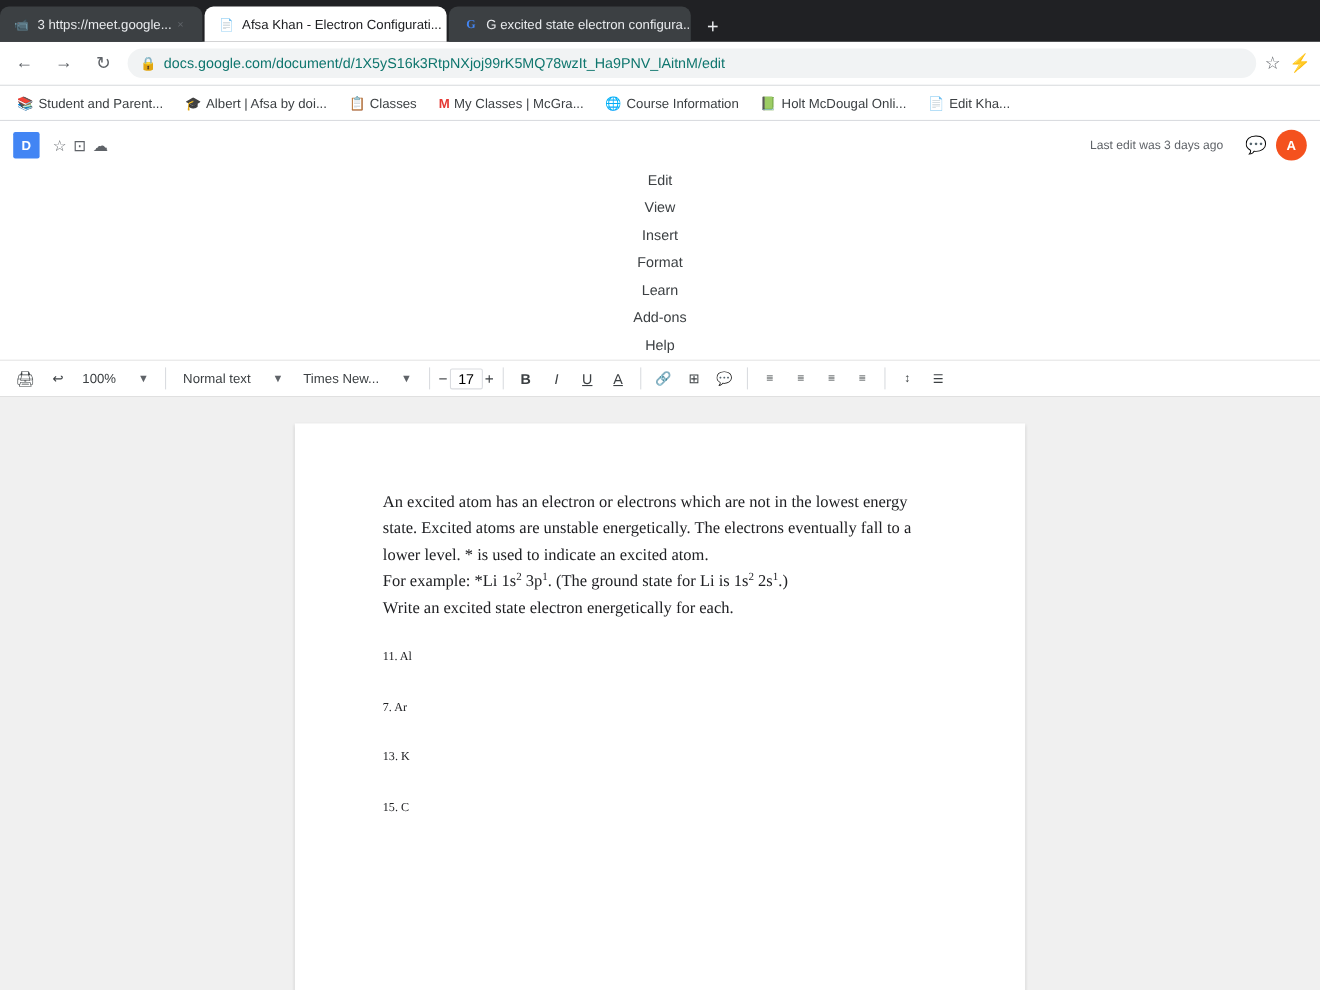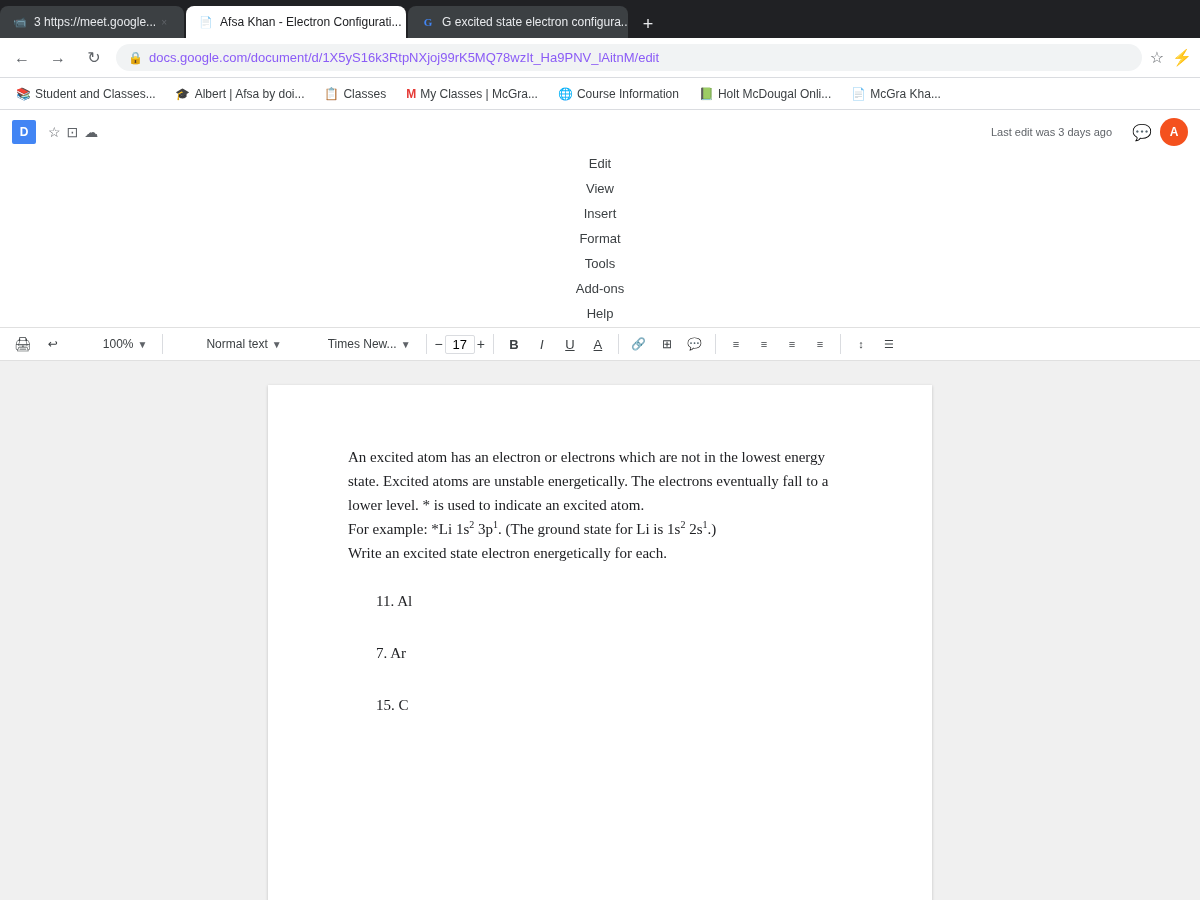--- a/index.html
+++ b/index.html
@@ -87,21 +87,21 @@
       background: #f1f3f4;
       border-radius: 20px;
       padding: 6px 12px;
       font-size: 13px;
       color: #202124;
       display: flex;
       align-items: center;
       gap: 6px;
     }
     .url-lock { color: #5f6368; font-size: 12px; }
-    .url-text { font-size: 13px; color: #8b5cf6; }
+    .url-text { font-size: 13px; color: #0f766e; }
     .star-btn { color: #5f6368; font-size: 16px; cursor: pointer; }
 
     
     .bookmarks-bar {
       background: #fff;
       display: flex;
       align-items: center;
       padding: 2px 8px;
       height: 32px;
       gap: 4px;
@@ -195,24 +195,23 @@
       cursor: pointer;
       display: flex; align-items: center; gap: 2px;
       white-space: nowrap;
     }
     .toolbar-select {
       padding: 3px 6px;
       border-radius: 3px;
       font-size: 12px;
       color: #3c4043;
       cursor: pointer;
-      display: flex; align-items: center; gap: 4px;
+      display: flex; align-items: center; gap: 20px;
       border: 1px solid transparent;
       white-space: nowrap;
-      margin-left: 28px;
     }
     .toolbar-divider {
       width: 1px; height: 20px;
       background: #dadce0; margin: 0 4px;
     }
     .toolbar-font-size {
       display: flex; align-items: center; gap: 2px;
     }
     .font-size-num {
       width: 30px; text-align: center;
@@ -247,22 +246,21 @@
       font-size: 15px;
       line-height: 1.6;
       color: #202124;
       font-family: 'Times New Roman', Times, serif;
     }
     .doc-intro {
       margin-bottom: 24px;
     }
     .doc-question {
       margin-bottom: 28px;
-      font-size: 15px;
-      margin-left: 28px;
+      font-size: 11px;
     }
     sup { font-size: 10px; vertical-align: super; }
     .user-avatar {
       width: 28px; height: 28px; border-radius: 50%;
       background: #f4511e;
       display: flex; align-items: center; justify-content: center;
       font-size: 12px; color: white; font-weight: bold;
     }
 
     .chevron { font-size: 10px; color: #5f6368; }
@@ -299,21 +297,21 @@
       <span class="url-lock">🔒</span>
       <span class="url-text">docs.google.com/document/d/1X5yS16k3RtpNXjoj99rK5MQ78wzIt_Ha9PNV_lAitnM/edit</span>
     </div>
     <div class="star-btn">☆</div>
     <div class="star-btn">⚡</div>
   </div>
 
   <div class="bookmarks-bar">
     <div class="bookmark-item">
       <span class="bookmark-icon">📚</span>
-      <span>Student and Classes...</span>
+      <span>Student and Parent...</span>
     </div>
     <div class="bookmark-item">
       <span class="bookmark-icon">🎓</span>
       <span>Albert | Afsa by doi...</span>
     </div>
     <div class="bookmark-item">
       <span class="bookmark-icon">📋</span>
       <span>Classes</span>
     </div>
     <div class="bookmark-item">
@@ -323,21 +321,21 @@
     <div class="bookmark-item">
       <span class="bookmark-icon">🌐</span>
       <span>Course Information</span>
     </div>
     <div class="bookmark-item">
       <span class="bookmark-icon">📗</span>
       <span>Holt McDougal Onli...</span>
     </div>
     <div class="bookmark-item">
       <span class="bookmark-icon">📄</span>
-      <span>McGra Kha...</span>
+      <span>Edit Kha...</span>
     </div>
   </div>
 
 </div>
 
 <div class="main-content">
 
   <div class="docs-header">
     <div class="docs-title-row">
       <div class="docs-icon">D</div>
@@ -350,21 +348,21 @@
       <div style="display:flex;align-items:center;gap:8px;margin-left:12px;">
         <span style="font-size:16px;color:#5f6368;cursor:pointer;">💬</span>
         <div class="user-avatar">A</div>
       </div>
     </div>
     <div class="docs-menu-bar">
       <div class="docs-menu-item">Edit</div>
       <div class="docs-menu-item">View</div>
       <div class="docs-menu-item">Insert</div>
       <div class="docs-menu-item">Format</div>
-      <div class="docs-menu-item">Tools</div>
+      <div class="docs-menu-item">Learn</div>
       <div class="docs-menu-item">Add-ons</div>
       <div class="docs-menu-item">Help</div>
     </div>
   </div>
 
   <div class="docs-toolbar">
     <div class="toolbar-btn" style="font-size:14px;">🖨</div>
     <div class="toolbar-btn">↩</div>
 
     <div class="toolbar-select">
@@ -430,20 +428,24 @@
       <div class="doc-question">
         <span>11.</span>
         <span>Al</span>
       </div>
 
       <div class="doc-question">
         <span>7.</span>
         <span>Ar</span>
       </div>
 
+      <div class="doc-question">
+        <span>13.</span>
+        <span>K</span>
+      </div>
 
       <div class="doc-question">
         <span>15.</span>
         <span>C</span>
       </div>
 
     </div>
   </div>
 
 </div>

